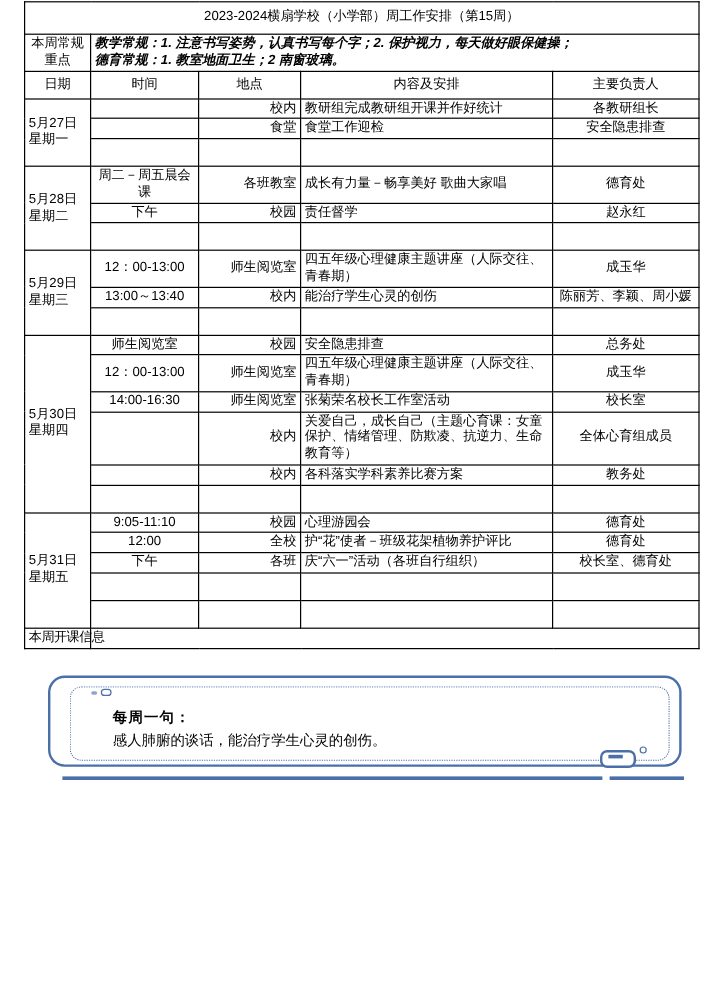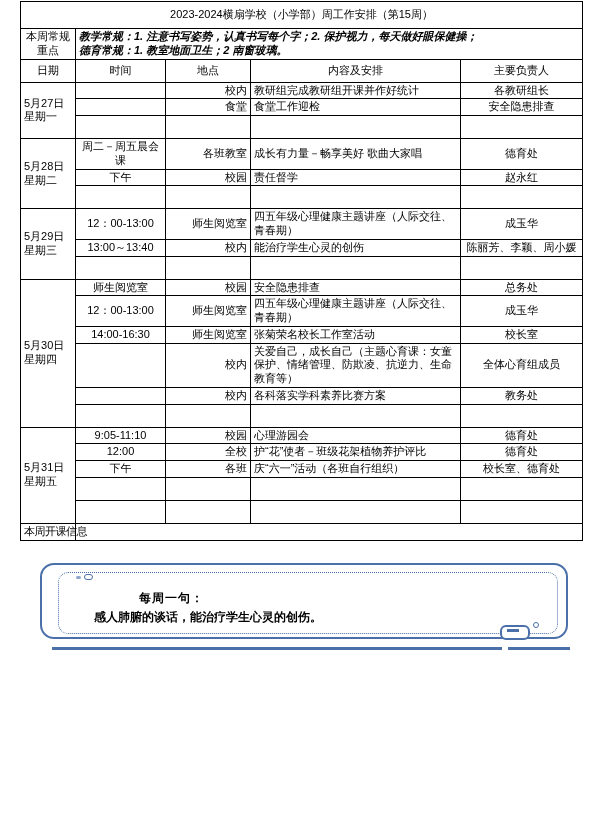--- a/index.html
+++ b/index.html
@@ -128,23 +128,22 @@
     position: absolute;
     left: 54px;
     top: 26px;
     font-size: 12px;
     line-height: 1.6;
     color: #000000;
   }
   .callout-text .q-title {
     font-weight: bold;
     letter-spacing: 1px;
-    margin-left: 45px;
-  }
-  .callout-text .q-body { font-weight: bold; }
+  }
+  .callout-text .q-body { font-weight: normal; }
 
   
   .deco-bar1 {
     position: absolute;
     left: 12px; top: 84px;
     width: 450px; height: 3px;
     background: #4a6fa9;
   }
   .deco-bar2 {
     position: absolute;

